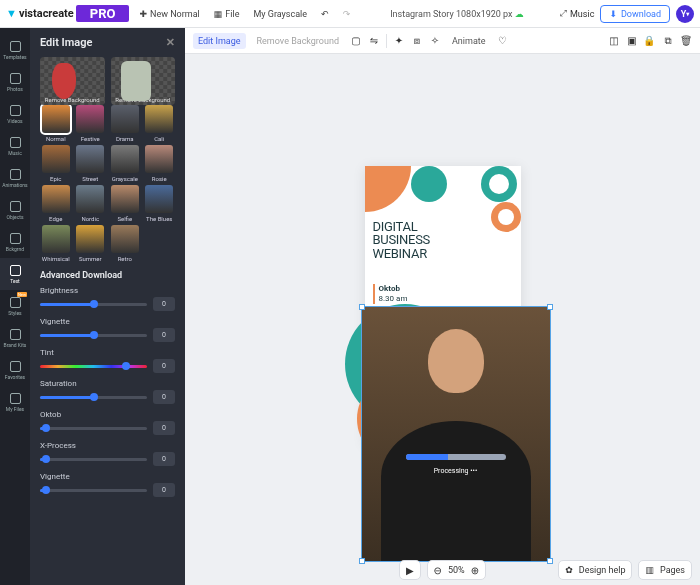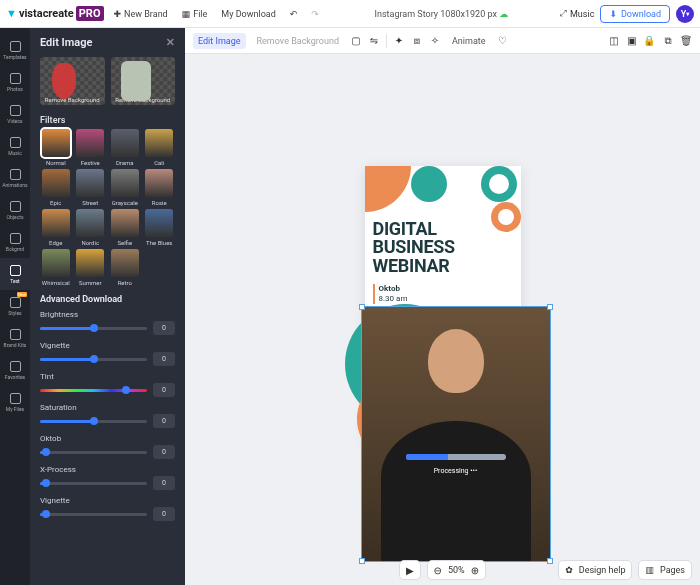--- a/index.html
+++ b/index.html
@@ -1,20 +1,20 @@
 <!DOCTYPE html>
 <html><head>
 <meta charset="utf-8">
 <style>
 * { box-sizing: border-box; margin: 0; padding: 0; }
 body { font-family: -apple-system, BlinkMacSystemFont, "Segoe UI", Roboto, sans-serif; background: #eef0f3; width: 700px; height: 585px; overflow: hidden; font-size: 10px; color: #333; }
 .topbar { display: flex; align-items: center; height: 28px; background: #fff; border-bottom: 1px solid #e1e3e6; padding: 0 6px; gap: 6px; }
 .logo { font-weight: 700; font-size: 11px; color: #222; display:flex; align-items:center; gap:2px;}
 .logo .v { color:#00b8e6;font-weight:900;}
-.pro { background: #701a75; color: #fff; font-size: 11px; font-weight: 700; padding: 1px 3px; border-radius: 2px; }
+.pro { background: #6d28d9; color: #fff; font-size: 13px; font-weight: 700; padding: 1px 14px; border-radius: 2px; }
 .tbtn { font-size: 9px; color: #444; display:flex; align-items:center; gap:3px; cursor:pointer; padding:2px 4px;}
 .spacer { flex: 1; }
 .title { font-size: 9px; color: #555;}
 .resize-btn { font-size: 9px; cursor:pointer; display:flex;align-items:center;gap:3px;}
 .download-btn { border: 1px solid #3a7bff; color: #3a7bff; padding: 3px 8px; border-radius: 4px; font-size: 9px; display:flex;align-items:center;gap:4px; cursor:pointer;}
 .avatar { width: 18px; height: 18px; border-radius: 50%; background: #4b2ed9; color:#fff; display:flex;align-items:center;justify-content:center;font-size:9px;font-weight:600;}
 .main { display: flex; height: 557px; }
 .rail { width: 30px; background: #1f2229; display: flex; flex-direction: column; align-items: center; padding-top: 6px; gap: 0; }
 .rail-item { width: 30px; height: 32px; display:flex; flex-direction:column; align-items:center; justify-content:center; color:#9aa; font-size:5px; gap:2px; cursor:pointer; position:relative;}
 .rail-item.active { color:#fff; background:#2a2e38;}
@@ -53,21 +53,21 @@
 .ctx-ico { width:12px; height:12px; display:inline-flex;align-items:center;justify-content:center;色:#555; cursor:pointer;}
 .divider { width:1px; height:14px; background:#e0e2e6;}
 .canvas-stage { position:absolute; top:26px; left:0; right:0; bottom:30px; display:flex; align-items:center; justify-content:center;}
 .artboard { width:156px; height:278px; background:#fff; position:relative; box-shadow:0 2px 12px rgba(0,0,0,0.1);}
 .shape.c1{position:absolute;left:0;top:0;width:46px;height:46px;background:#ec8b52;border-radius:0 0 46px 0;}
 .shape.c2{position:absolute;left:46px;top:0;width:36px;height:36px;background:#2aa89a;border-radius:50%;}
 .shape.c3{position:absolute;right:4px;top:0;width:36px;height:36px;background:#2aa89a;border-radius:50%;}
 .shape.c3::after{content:"";position:absolute;inset:8px;background:#fff;border-radius:50%;}
 .shape.c4{position:absolute;right:0;top:36px;width:30px;height:30px;background:#ec8b52;border-radius:50%;}
 .shape.c4::after{content:"";position:absolute;inset:7px;background:#fff;border-radius:50%;}
-.headline{position:absolute;left:8px;top:54px;font-size:18px;font-weight:700;line-height:1.05;color:#1e3a3f;letter-spacing:-0.3px;}
+.headline{position:absolute;left:8px;top:54px;font-size:13px;font-weight:400;line-height:1.05;color:#1e3a3f;letter-spacing:-0.3px;}
 .subinfo{position:absolute;left:8px;top:118px;font-size:8px;color:#1e3a3f;border-left:2px solid #ec8b52;padding-left:4px;line-height:1.3;}
 .shape.bg1{position:absolute;left:-20px;top:138px;width:120px;height:120px;background:#2aa89a;border-radius:60px 60px 0 60px;}
 .shape.bg2{position:absolute;left:-8px;bottom:-20px;width:90px;height:90px;background:#ec8b52;border-radius:50%;}
 .speaker-block{position:absolute;left:8px;top:200px;color:#fff;font-size:9px;}
 .speaker-block b{font-size:10px;}
 .sel-box{position:absolute;top:140px;right:-30px;width:190px;height:256px;border:1px solid #54a3e6;}
 .sel-box .handle{position:absolute;width:6px;height:6px;background:#fff;border:1px solid #54a3e6;}
 .sel-box .h-tl{left:-3px;top:-3px;}.sel-box .h-tr{right:-3px;top:-3px;}.sel-box .h-bl{left:-3px;bottom:-3px;}.sel-box .h-br{right:-3px;bottom:-3px;}
 .person{position:absolute;inset:0;background:linear-gradient(#6a523a,#3b2f22);overflow:hidden;}
 .person::before{content:"";position:absolute;left:50%;top:22px;width:56px;height:64px;background:#d3a27c;border-radius:50% 50% 46% 46%;transform:translateX(-50%);}
@@ -82,23 +82,23 @@
 </style>
 </head>
 <body>
 
 <div class="topbar">
   <div class="logo">
       <span class="v">▼</span>
       <span>vistacreate</span>
       <span class="pro">PRO</span>
     </div>
-  <div class="tbtn">✚ <span>New Brand</span></div>
+  <div class="tbtn">✚ <span>New Normal</span></div>
   <div class="tbtn">▦ <span>File</span></div>
-  <div class="tbtn">My Download</div>
+  <div class="tbtn">My Grayscale</div>
   <div class="tbtn">↶</div>
   <div class="tbtn" style="opacity:.4">↷</div>
   <div class="spacer"></div>
   <div class="title"><span>Instagram Story 1080x1920 px</span> <span style="color:#34c759">☁</span></div>
   <div class="spacer"></div>
   <div class="resize-btn">⤢ <span>Music</span></div>
   <div class="download-btn">⬇ <span>Download</span></div>
   <div class="avatar">
       <span>Y</span>
       <span style="font-size:6px">▾</span>
@@ -164,21 +164,20 @@
       <span class="close">✕</span>
     </div>
     <div class="thumb-row">
       <div class="big-thumb t1">
           <div class="thumb-cap">Remove Background</div>
         </div>
       <div class="big-thumb t2">
           <div class="thumb-cap">Remove Background</div>
         </div>
     </div>
-    <div class="section-title">Filters</div>
     <div class="filter-grid" id="filters">
         <div class="filter-cell sel"><div class="filter-sw" style="background:linear-gradient(#e08a3a, #333)"></div>Normal</div>
         <div class="filter-cell"><div class="filter-sw" style="background:linear-gradient(#b64b7a, #333)"></div>Festive</div>
         <div class="filter-cell"><div class="filter-sw" style="background:linear-gradient(#5a5f6b, #333)"></div>Drama</div>
         <div class="filter-cell"><div class="filter-sw" style="background:linear-gradient(#c9a24a, #333)"></div>Cali</div>
         <div class="filter-cell"><div class="filter-sw" style="background:linear-gradient(#a46a3a, #333)"></div>Epic</div>
         <div class="filter-cell"><div class="filter-sw" style="background:linear-gradient(#6a768a, #333)"></div>Street</div>
         <div class="filter-cell"><div class="filter-sw" style="background:linear-gradient(#7a7a7a, #333)"></div>Grayscale</div>
         <div class="filter-cell"><div class="filter-sw" style="background:linear-gradient(#b8897a, #333)"></div>Rosie</div>
         <div class="filter-cell"><div class="filter-sw" style="background:linear-gradient(#c98a4a, #333)"></div>Edge</div>

